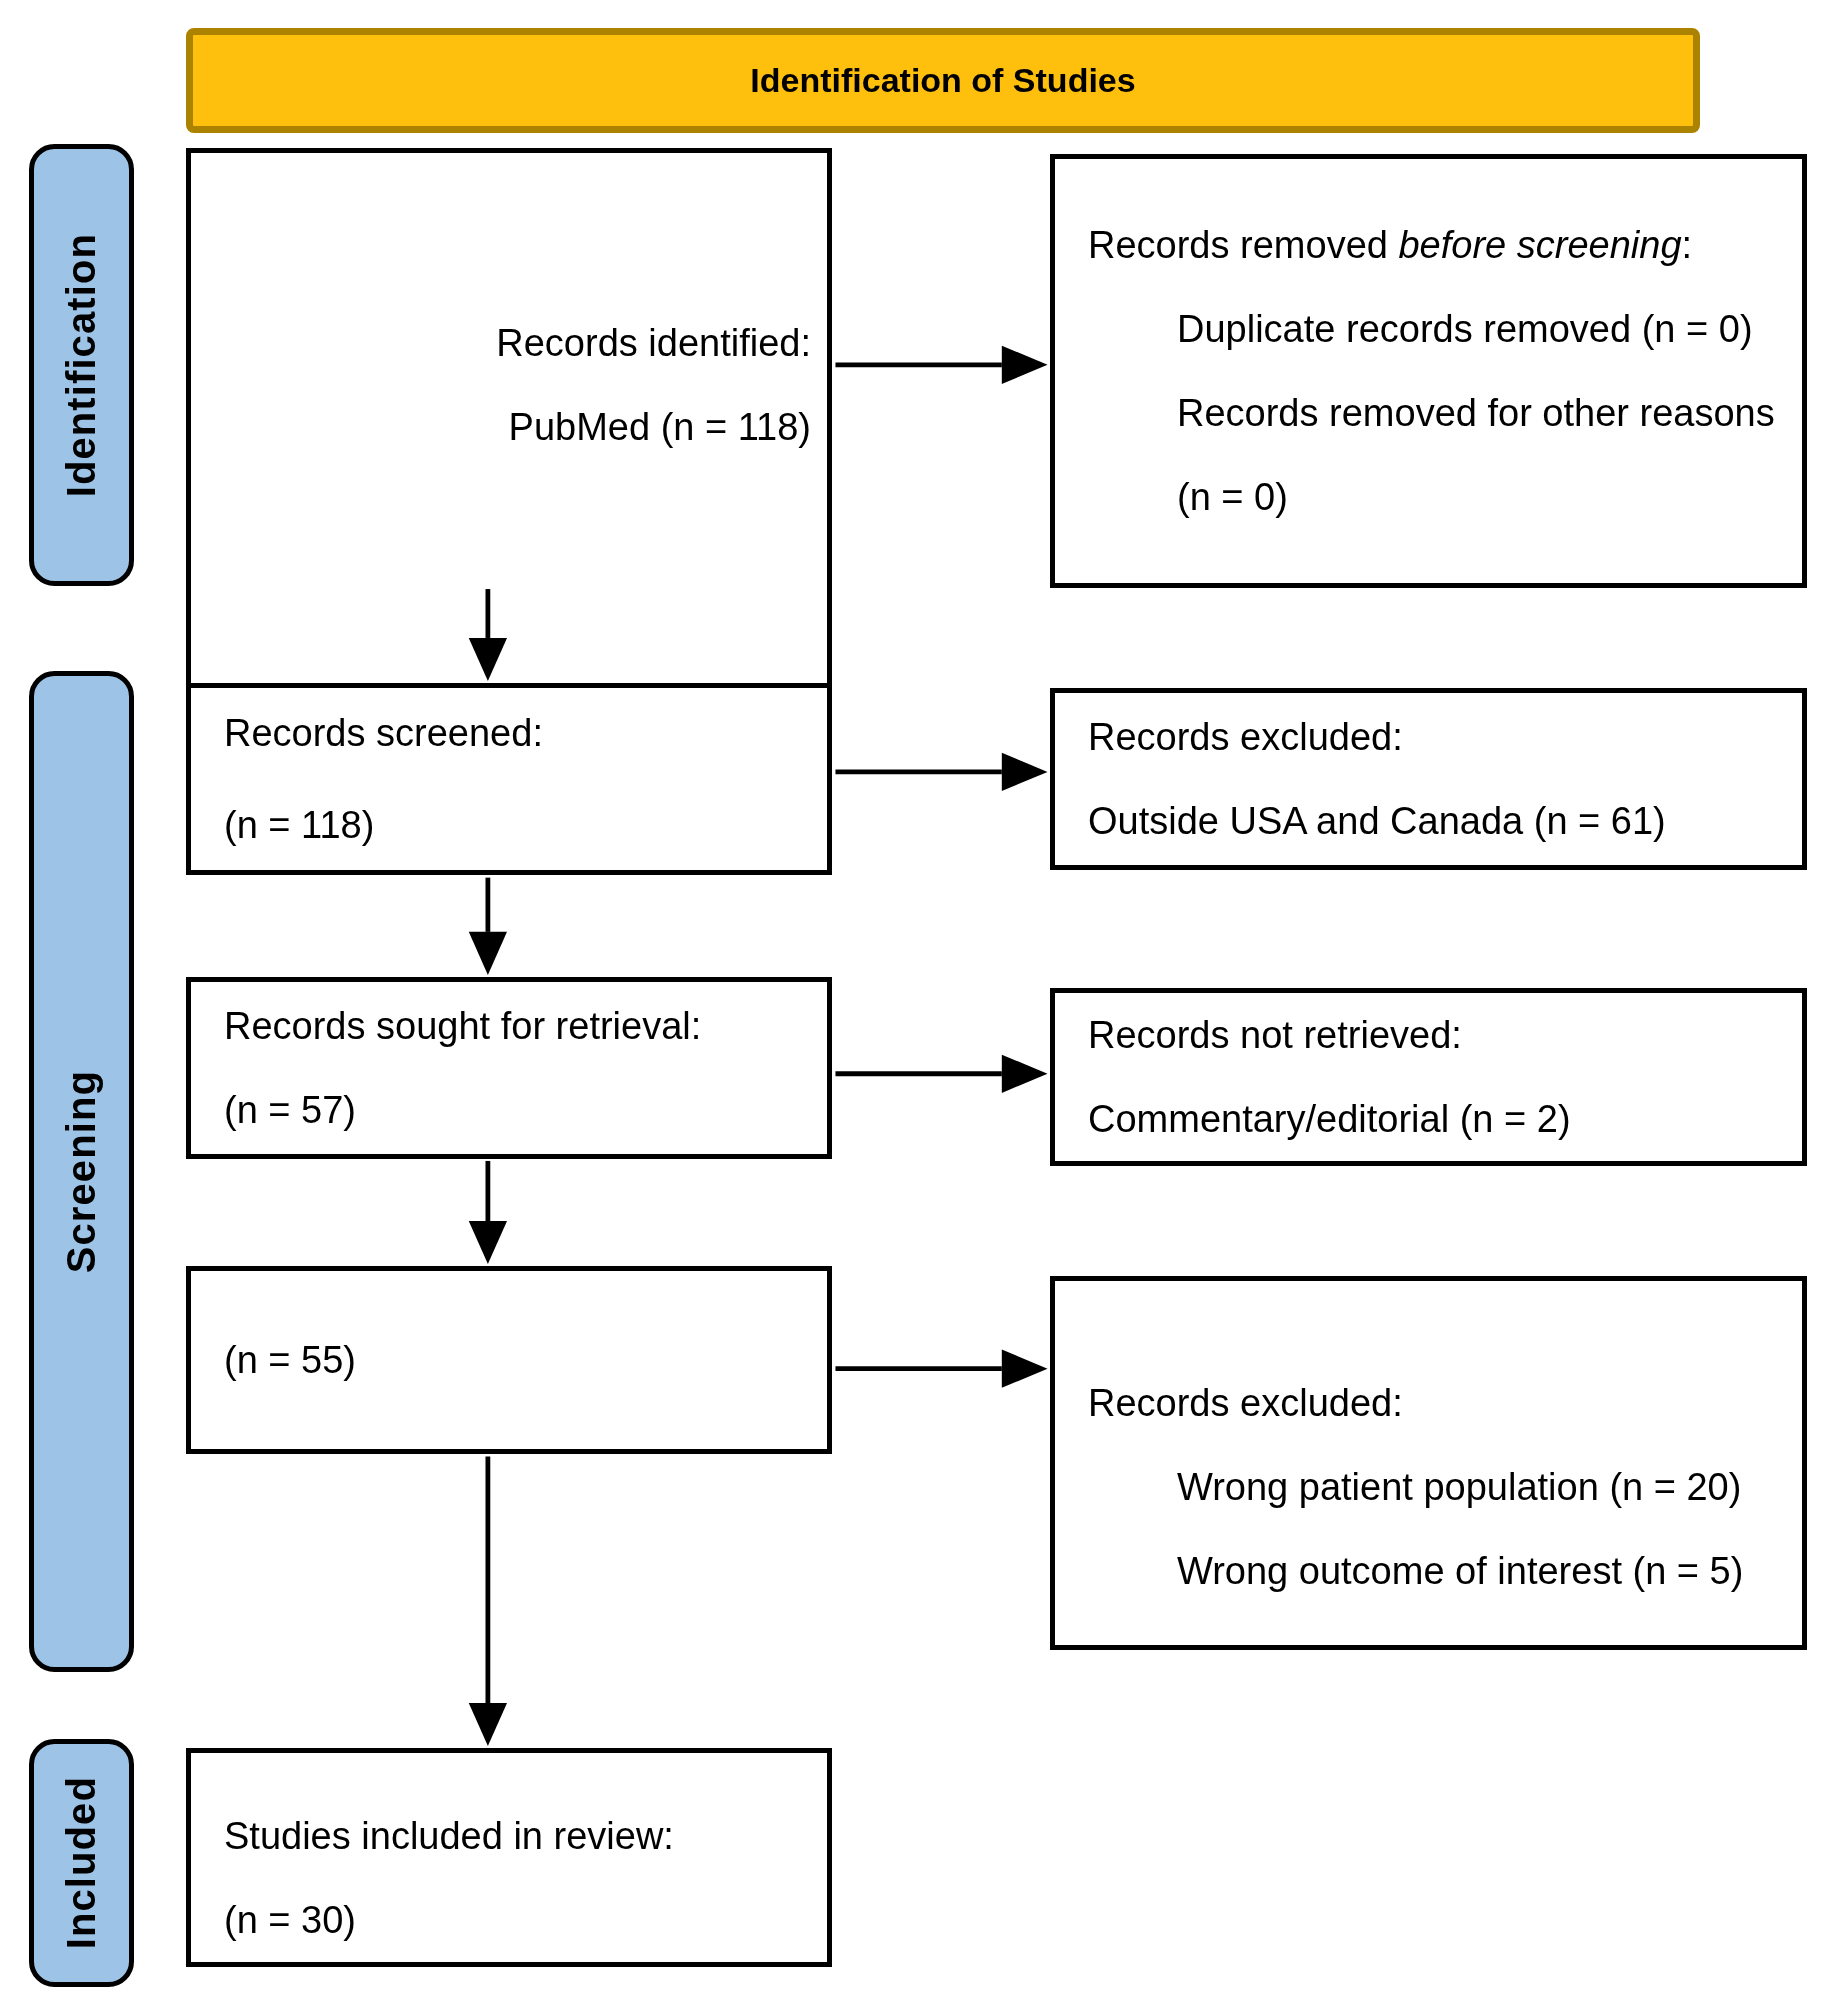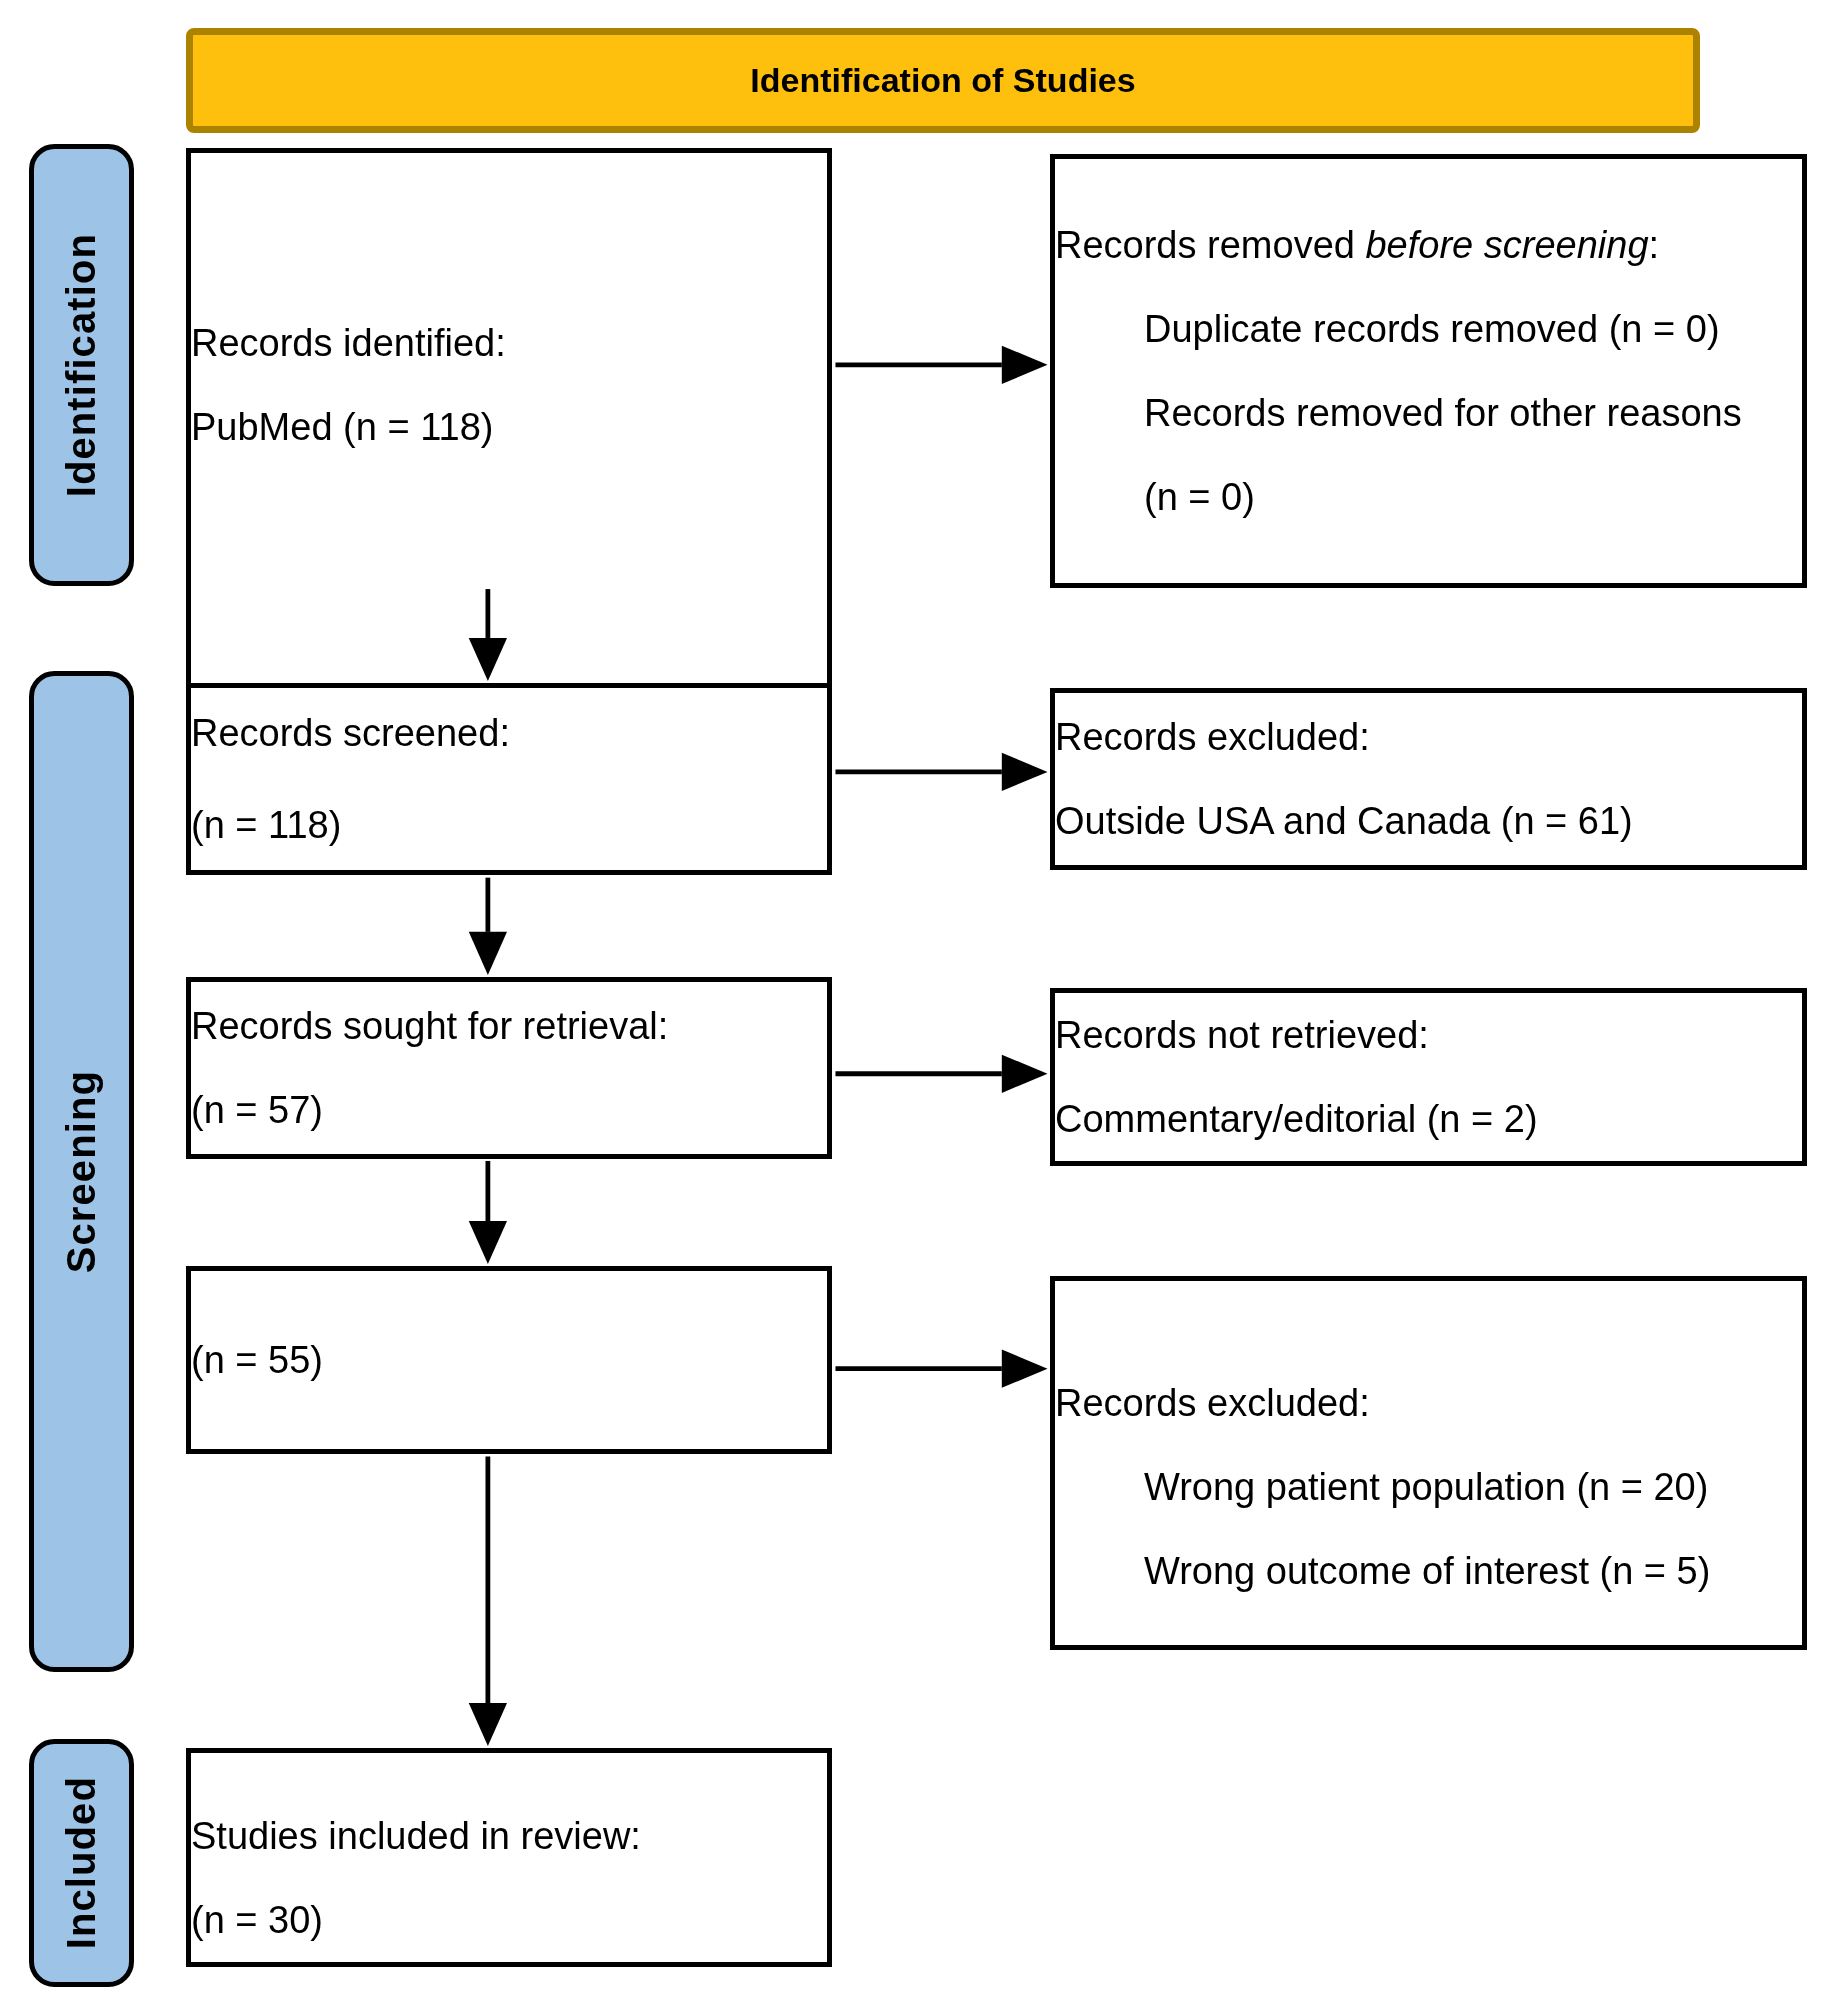--- a/index.html
+++ b/index.html
@@ -42,21 +42,21 @@
     font-size: 40px; font-weight: bold;
     letter-spacing: 1.1px;
     white-space: nowrap;
   }
   .flow-box {
     position: absolute;
     background: #fff;
     border: 5.8px solid var(--box-border);
     display: flex; flex-direction: column; justify-content: center;
     font-size: 38px;
-    padding-right: 16px;
+    padding-left: 33px; padding-right: 16px;
   }
   .tline { margin: 20px 0; line-height: 1.16; }
   .indent { margin-left: 89px; }
   .it { font-style: italic; }
   .bias-up { padding-bottom: 80px; }
   .top-align { justify-content: flex-start; padding-top: 80px; }
   svg.arrows { position: absolute; left: 0; top: 0; width: 1841px; height: 1995px; }
   svg.arrows line { stroke: #000; stroke-width: 9; }
   svg.arrows polygon { fill: #000; }
 </style>
@@ -72,21 +72,21 @@
   <div class="stage-bar" style="top:144px; height:442px;">
     <span class="stage-label">Identification</span>
   </div>
   <div class="stage-bar" style="top:671px; height:1001px;">
     <span class="stage-label">Screening</span>
   </div>
   <div class="stage-bar" style="top:1739px; height:248px;">
     <span class="stage-label">Included</span>
   </div>
 
-  <div class="flow-box bias-up" style="left:186px; top:148px; width:646px; height:554px;">
+  <div class="flow-box bias-up" style="left:186px; top:148px; width:646px; height:554px;align-items:flex-end;">
     <div class="tline">Records identified:</div>
     <div class="tline">PubMed (n = 118)</div>
   </div>
 
   <div class="flow-box" style="left:1050px; top:154px; width:757px; height:434px;">
     <div class="tline"><span>Records removed </span><span class="it">before screening</span><span>:</span></div>
     <div class="tline indent">Duplicate records removed (n = 0)</div>
     <div class="tline indent">Records removed for other reasons</div>
     <div class="tline indent">(n = 0)</div>
   </div>

